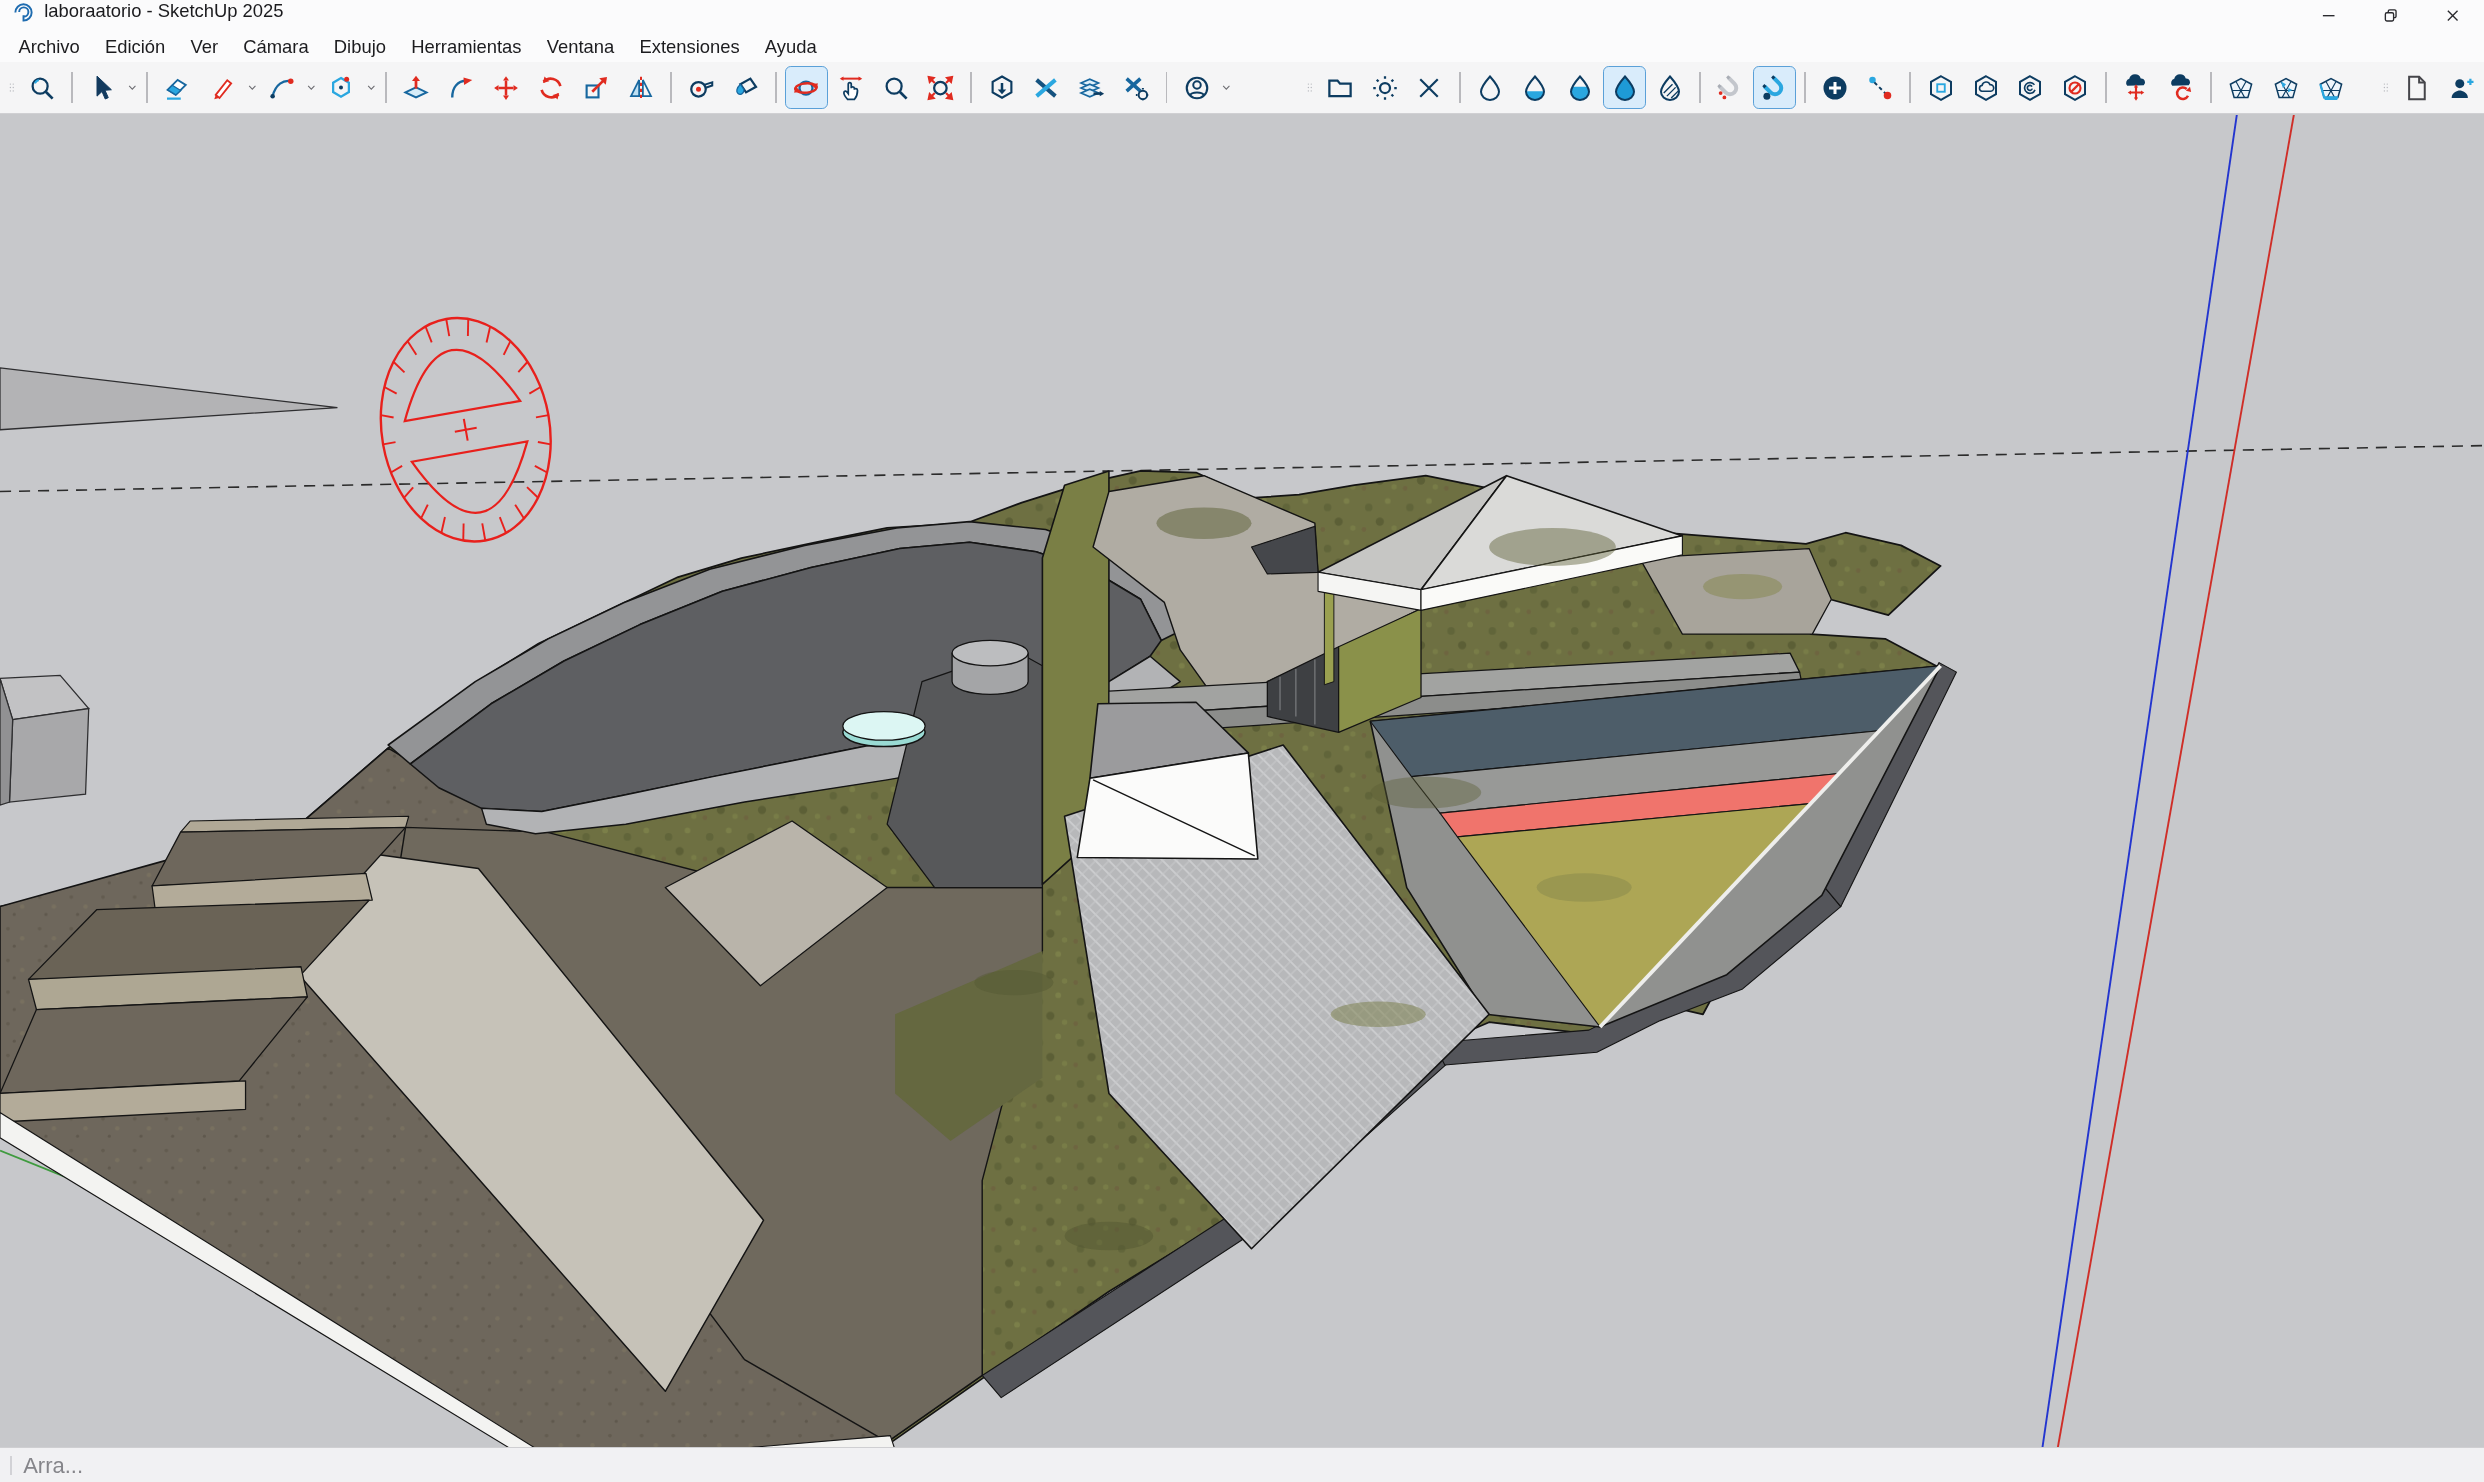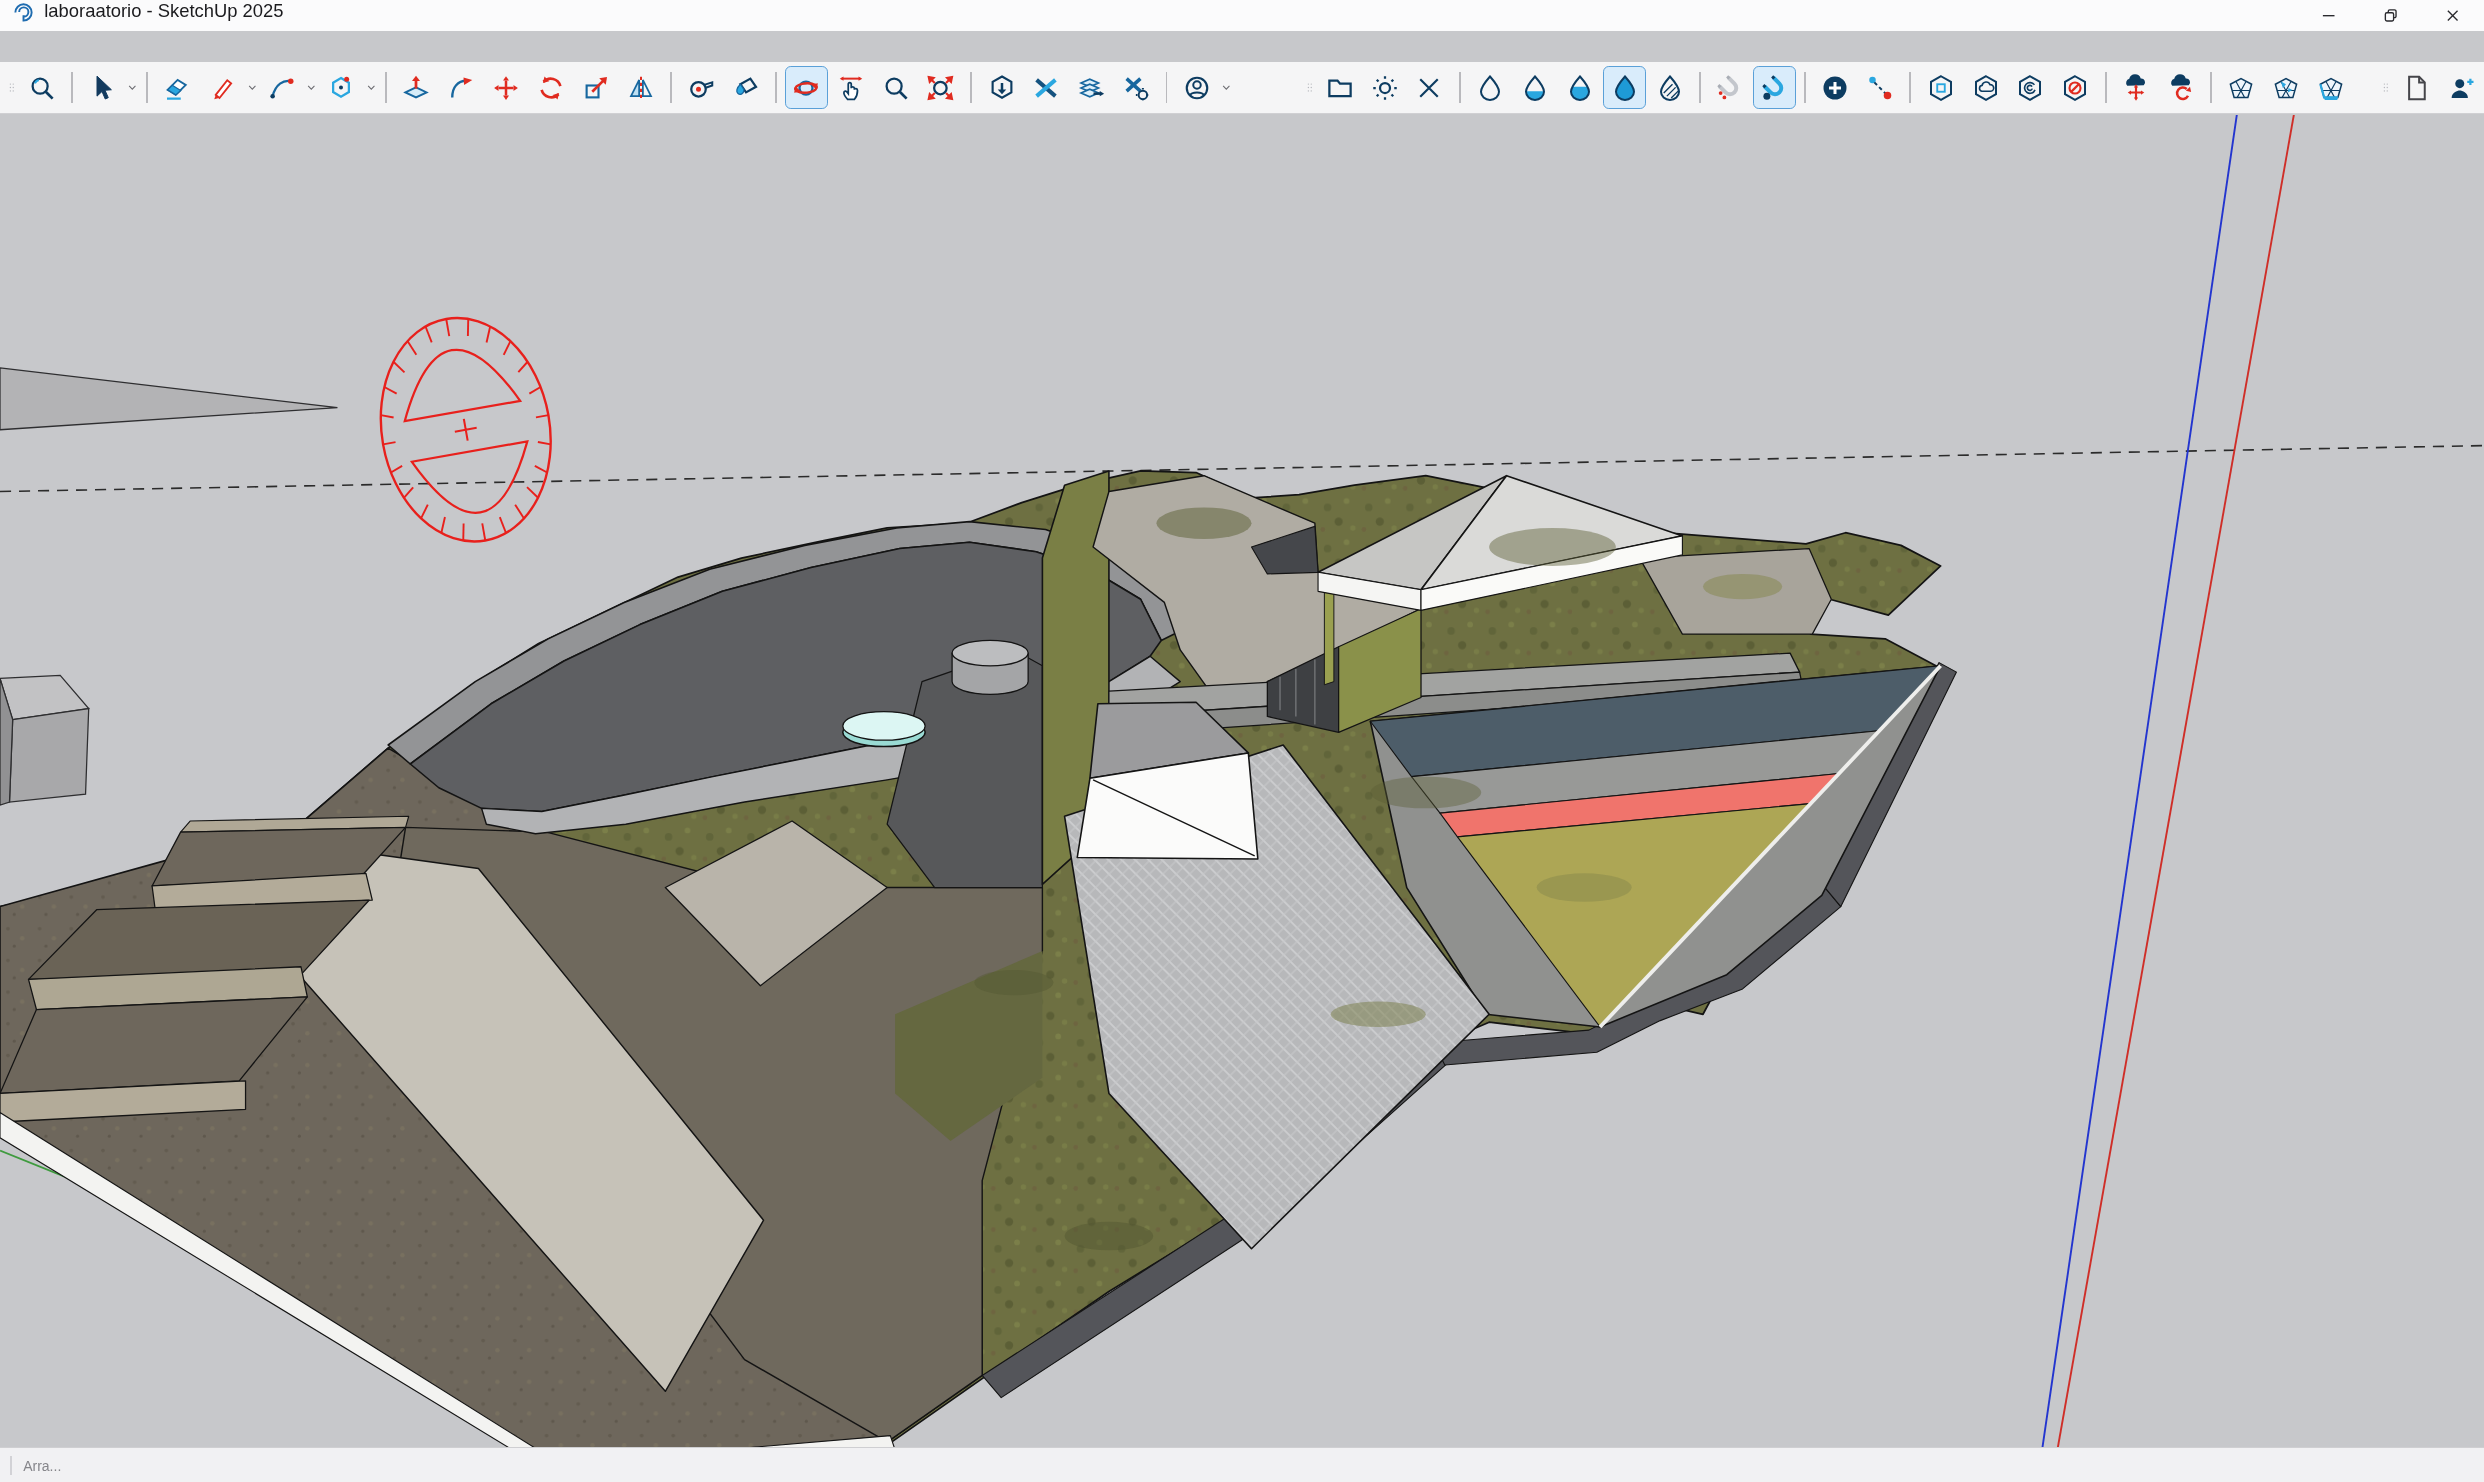--- a/index.html
+++ b/index.html
@@ -30,21 +30,21 @@
   .tsep{width:1.9px;height:31px;background:#b9b9bd;margin:0 6.8px;}
   .tdd{width:14.6px;height:43px;display:flex;align-items:center;justify-content:center;}
   .tdd svg{width:12.6px;height:12.6px;}
   
   .viewport{position:absolute;top:115px;left:0;width:2484px;height:1333px;background:#c7c8cb;}
   .viewport svg{display:block;width:100%;height:100%;}
   
   .statusbar{position:absolute;bottom:0;left:0;width:100%;height:35px;background:#f1f1f3;
              border-top:1px solid #cfcfd2;display:flex;align-items:center;}
   .statusbar .sdiv{width:1.9px;height:19.4px;background:#d2d2d6;margin-left:9.7px;margin-right:11.6px;}
-  .statusbar .smsg{font-size:14px;color:#85858a;}
+  .statusbar .smsg{font-size:22px;color:#85858a;}
 </style>
 </head>
 <body>
 
 <div id="app">
 
   <div class="titlebar">
     <span class="logo">
       <svg viewBox="0 0 24 24">
           <g fill="none" stroke="#1f6cb0" stroke-width="2">
@@ -67,20 +67,31 @@
         </svg>
       </button>
       <button class="winbtn" aria-label="close">
         <svg viewBox="0 0 20 20" width="19.4" height="19.4">
             <path d="M5 5 L15 15 M15 5 L5 15" stroke="#2a2a2e" stroke-width="1.4"></path>
           </svg>
       </button>
     </div>
   </div>
 
+  <div class="menubar" id="menubar">
+      <span class="menu-item">Archivo</span>
+      <span class="menu-item">Edición</span>
+      <span class="menu-item">Ver</span>
+      <span class="menu-item">Cámara</span>
+      <span class="menu-item">Dibujo</span>
+      <span class="menu-item">Herramientas</span>
+      <span class="menu-item">Ventana</span>
+      <span class="menu-item">Extensiones</span>
+      <span class="menu-item">Ayuda</span>
+    </div>
 
   <div class="toolbar" id="toolbar">
       <span class="tgrip">
         <svg viewBox="0 0 24 24">
           <g fill="#b0b2b8">
             <circle cx="9" cy="5" r="1.3"></circle>
             <circle cx="15" cy="5" r="1.3"></circle>
             <circle cx="9" cy="12" r="1.3"></circle>
             <circle cx="15" cy="12" r="1.3"></circle>
             <circle cx="9" cy="19" r="1.3"></circle>

